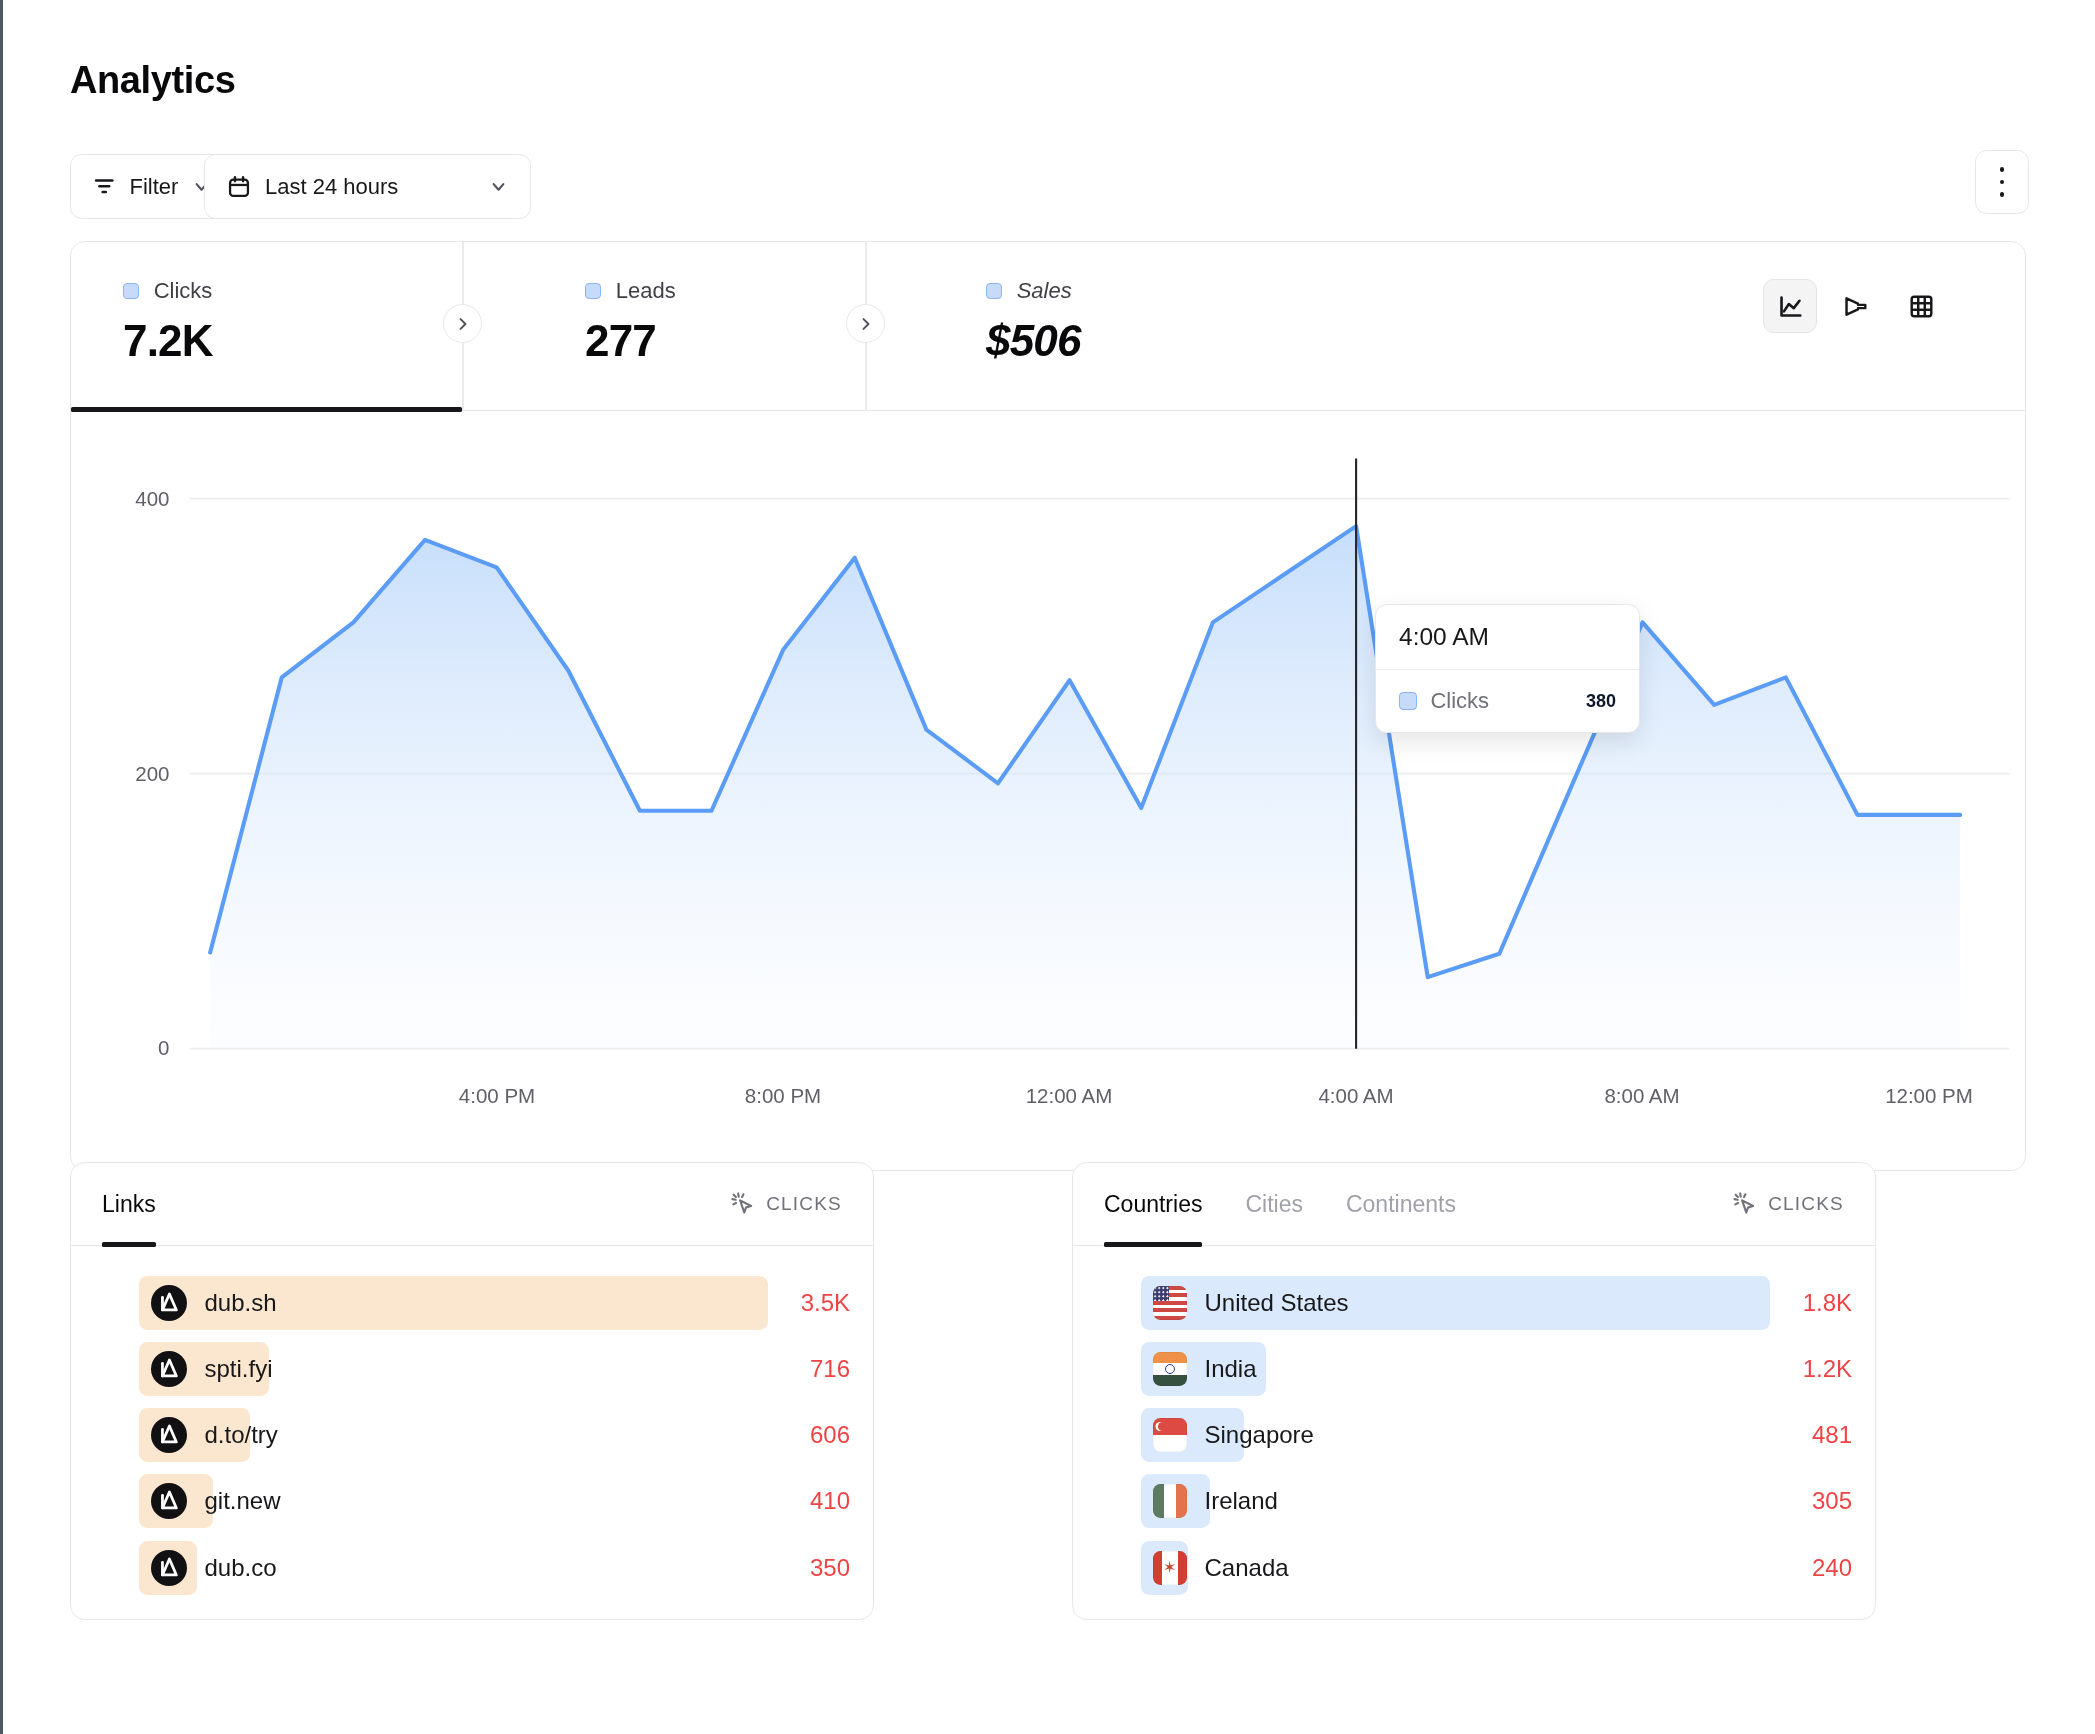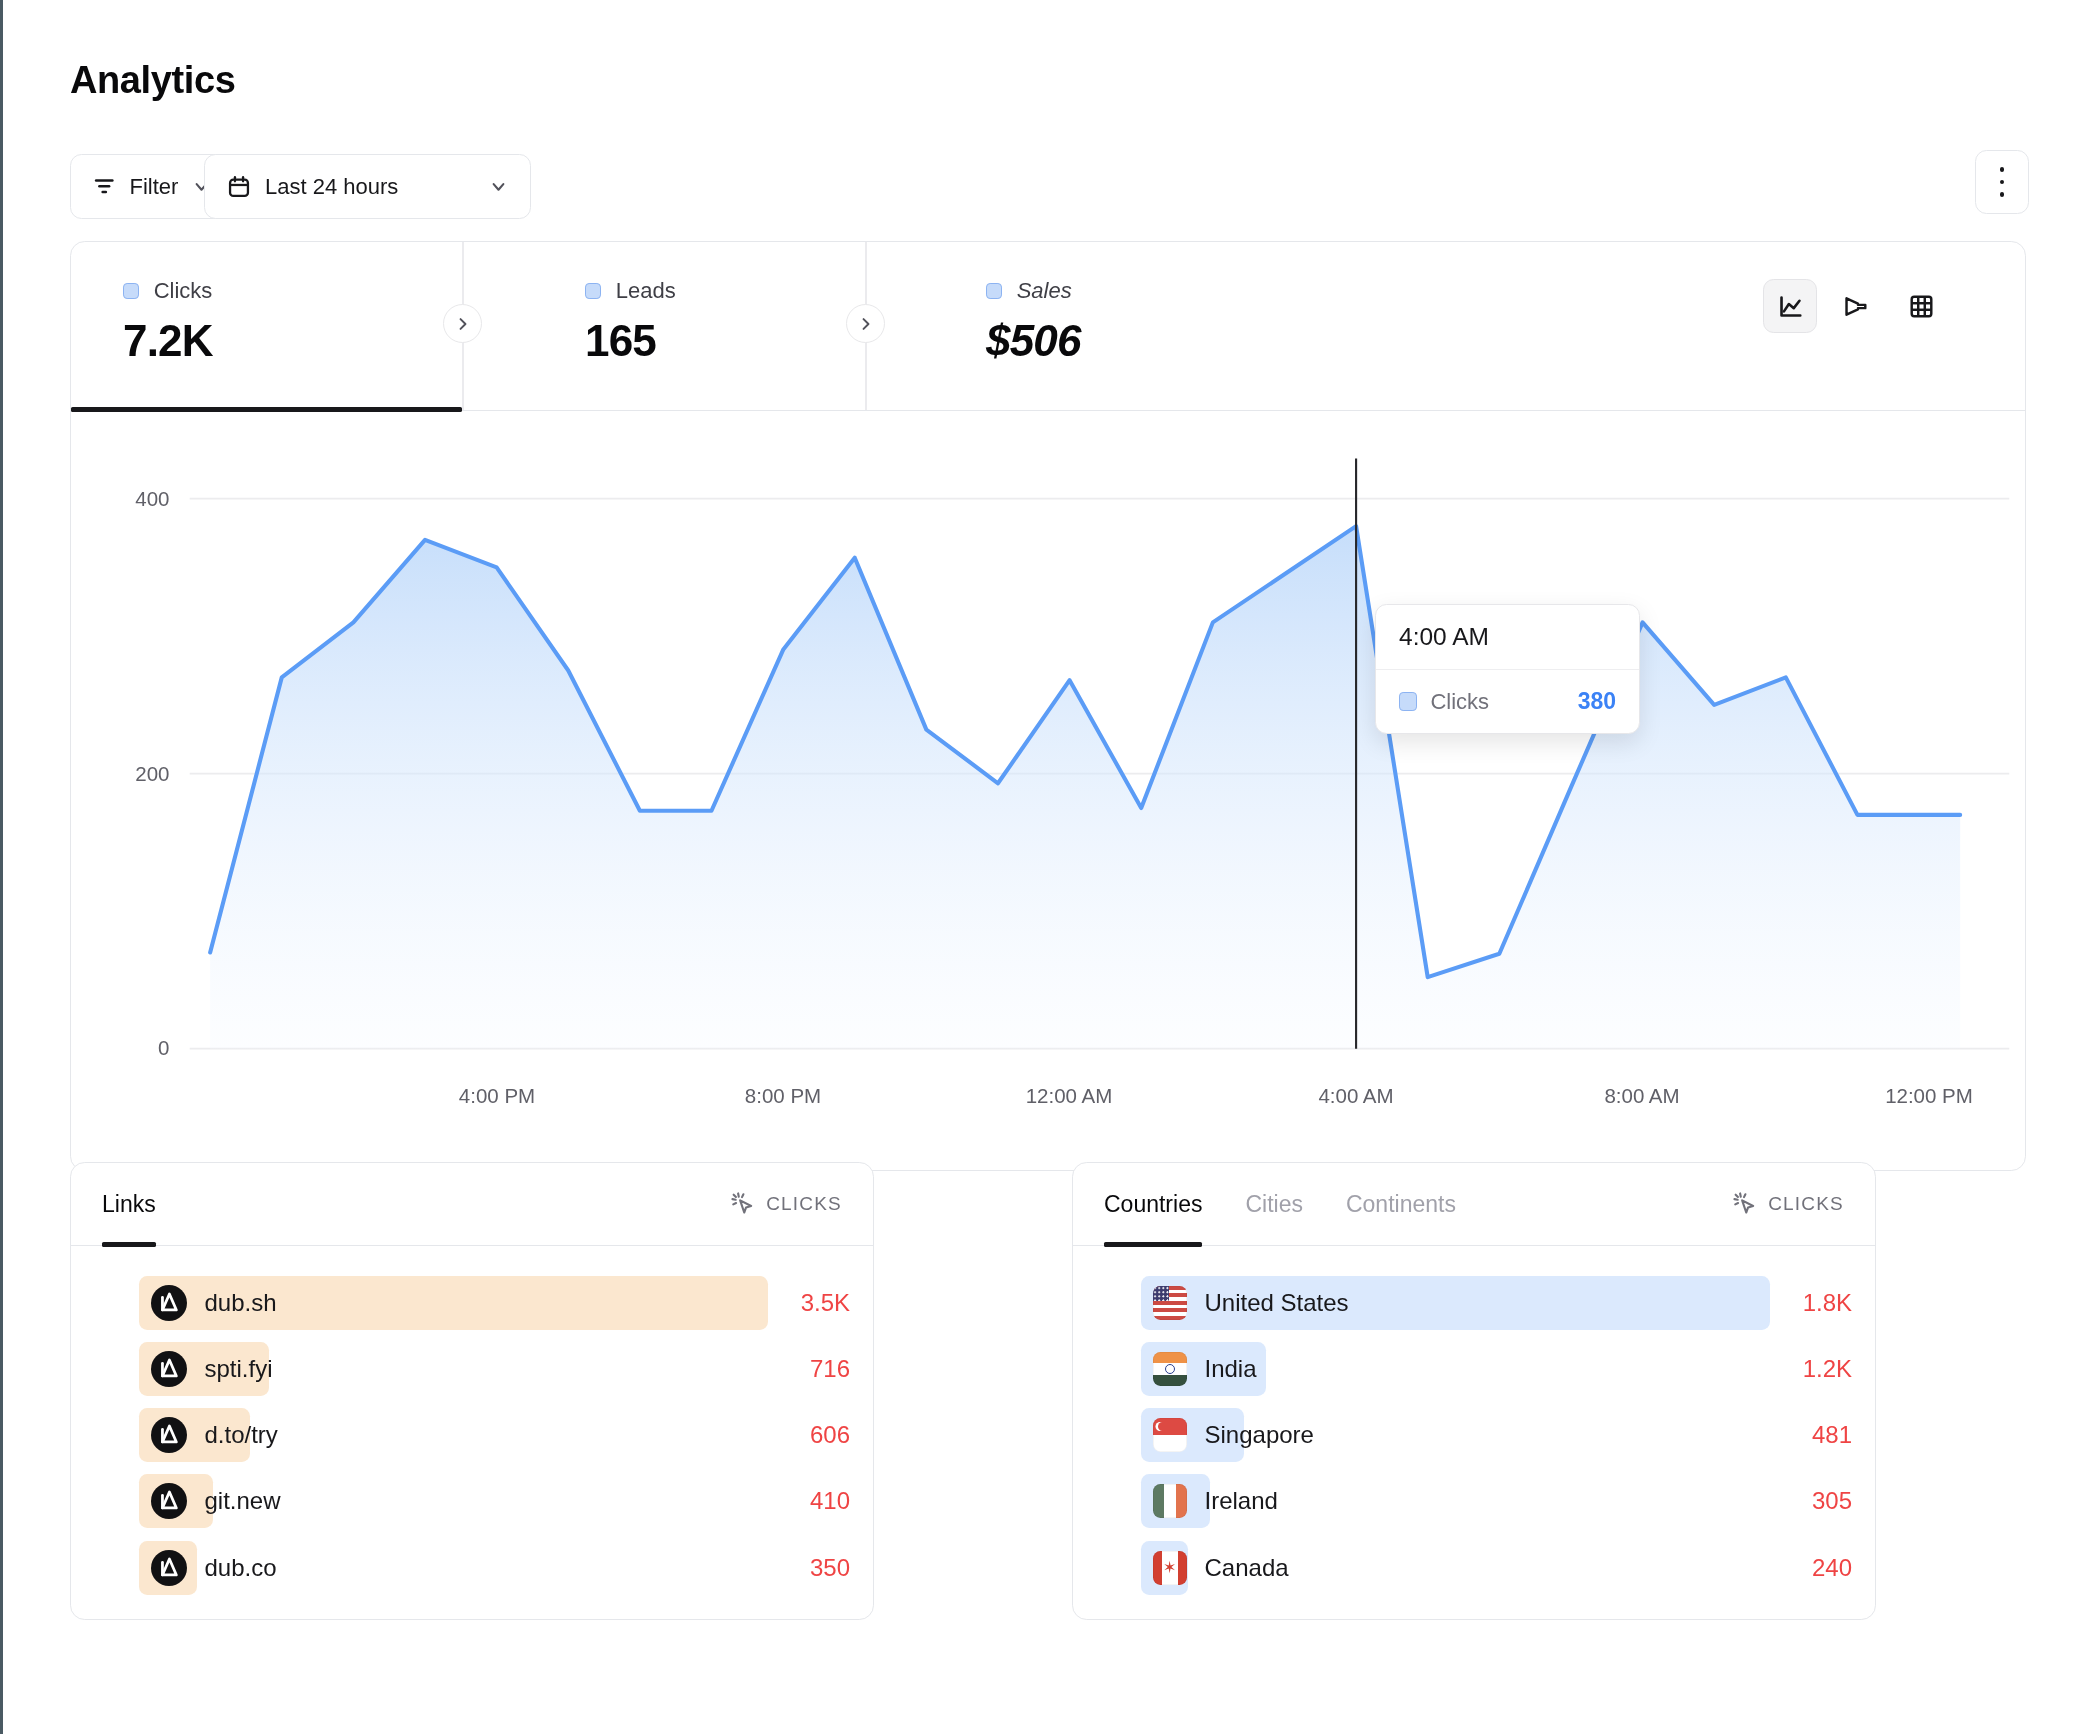--- a/index.html
+++ b/index.html
@@ -52,21 +52,21 @@
   .x-label{transform:translateX(-50%);white-space:nowrap;}
 
   #tooltip{
     position:absolute;left:1304px;top:193px;width:263px;background:#fff;border:1.6px solid #e7e7ea;border-radius:11.5px;
     box-shadow:0 8.2px 23px rgba(0,0,0,0.10);z-index:5;
   }
   #tooltip .tt-head{padding:18px 23px;font-size:24.5px;font-weight:500;color:#18181b;border-bottom:1.6px solid #eeeef0;}
   #tooltip .tt-row{display:flex;align-items:center;gap:13px;padding:18px 23px;}
   #tooltip .tt-row .legend-sq{width:16.4px;height:16.4px;}
   #tooltip .tt-label{font-size:22px;color:#71717a;}
-  #tooltip .tt-value{margin-left:auto;font-size:23px;font-weight:700;color:#3b82f6;}
+  #tooltip .tt-value{margin-left:auto;font-size:18px;font-weight:700;color:#0f172a;}
 
   
   .panel{position:absolute;background:#fff;border:1.6px solid #e5e7eb;border-radius:14.7px;box-sizing:border-box;width:804px;height:458px;top:1162px;}
   #links-panel{left:70px;}
   #geo-panel{left:1072px;}
   .panel-header{position:relative;height:83px;border-bottom:1.6px solid #e5e7eb;display:flex;align-items:center;padding:0 31px;box-sizing:border-box;gap:43px;}
   .panel-tab{font-size:23px;color:#a1a1aa;cursor:pointer;position:relative;height:100%;display:flex;align-items:center;}
   .panel-tab.active{color:#09090b;font-weight:500;}
   .panel-tab.active .tab-mark{position:absolute;left:0;bottom:-1.6px;height:4.9px;width:100%;background:#18181b;border-radius:1.6px;}
   .metric-head{margin-left:auto;display:flex;align-items:center;gap:9.8px;font-size:19px;letter-spacing:1.2px;color:#71717a;font-weight:500;}
@@ -165,21 +165,21 @@
           <polyline points="8,5 14,11 8,17" fill="none" stroke="#52525b" stroke-width="2.4" stroke-linecap="round" stroke-linejoin="round"></polyline>
         </svg>
     </div>
 
     <div class="stat-tab" style="left:393px;width:401px;">
       <div class="inner" style="left:121px;">
         <div class="stat-head">
           <span class="legend-sq"></span>
           <span>Leads</span>
         </div>
-        <div class="stat-value">165</div>
+        <div class="stat-value">277</div>
       </div>
     </div>
 
     <div class="tab-divider" style="left:794px;"></div>
     <div class="tab-chevron" style="left:775px;top:62px;">
       <svg width="18" height="18" viewBox="0 0 22 22">
           <polyline points="8,5 14,11 8,17" fill="none" stroke="#52525b" stroke-width="2.4" stroke-linecap="round" stroke-linejoin="round"></polyline>
         </svg>
     </div>
 

